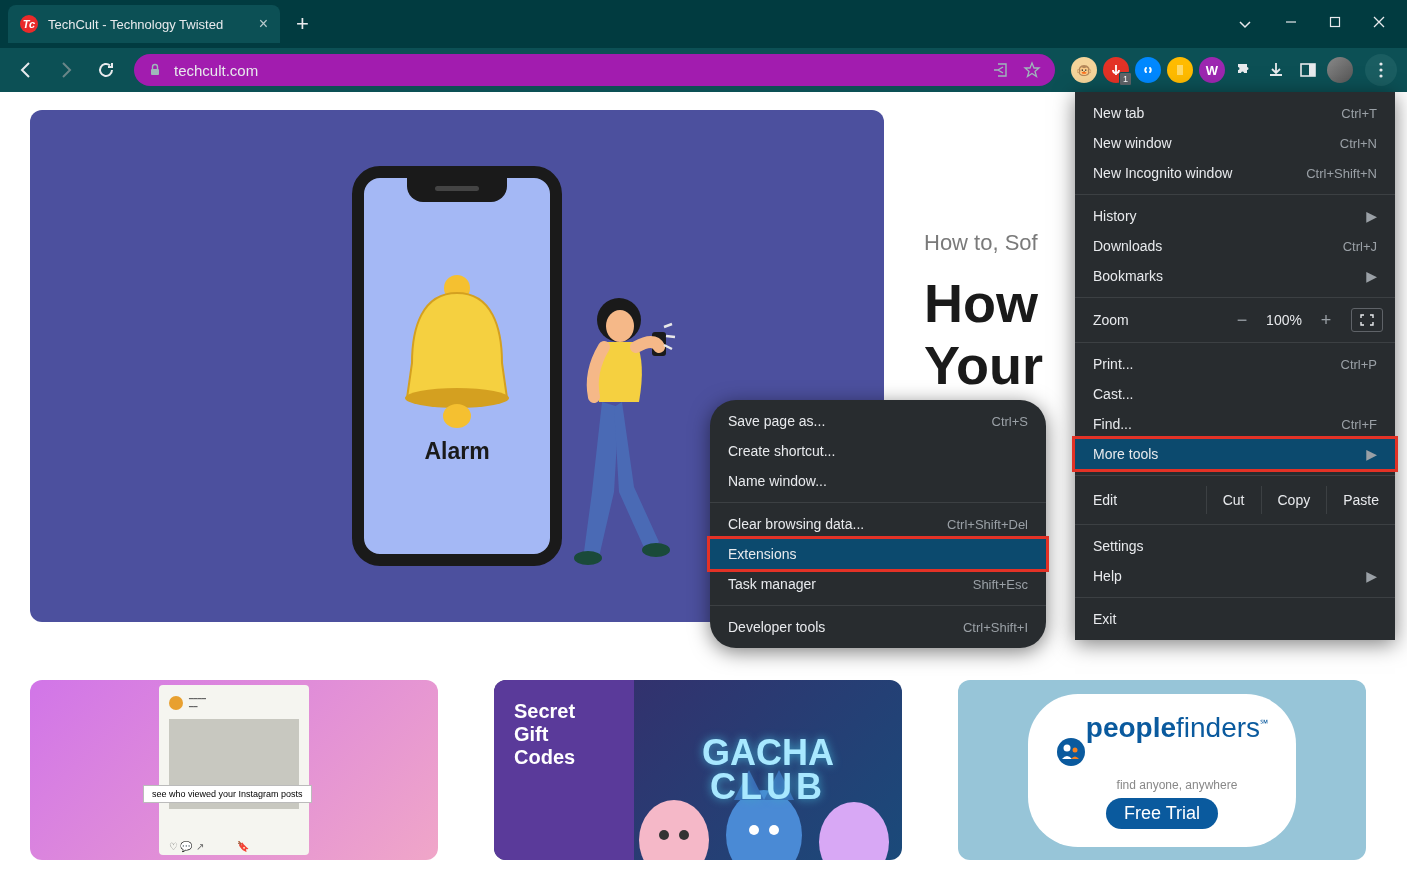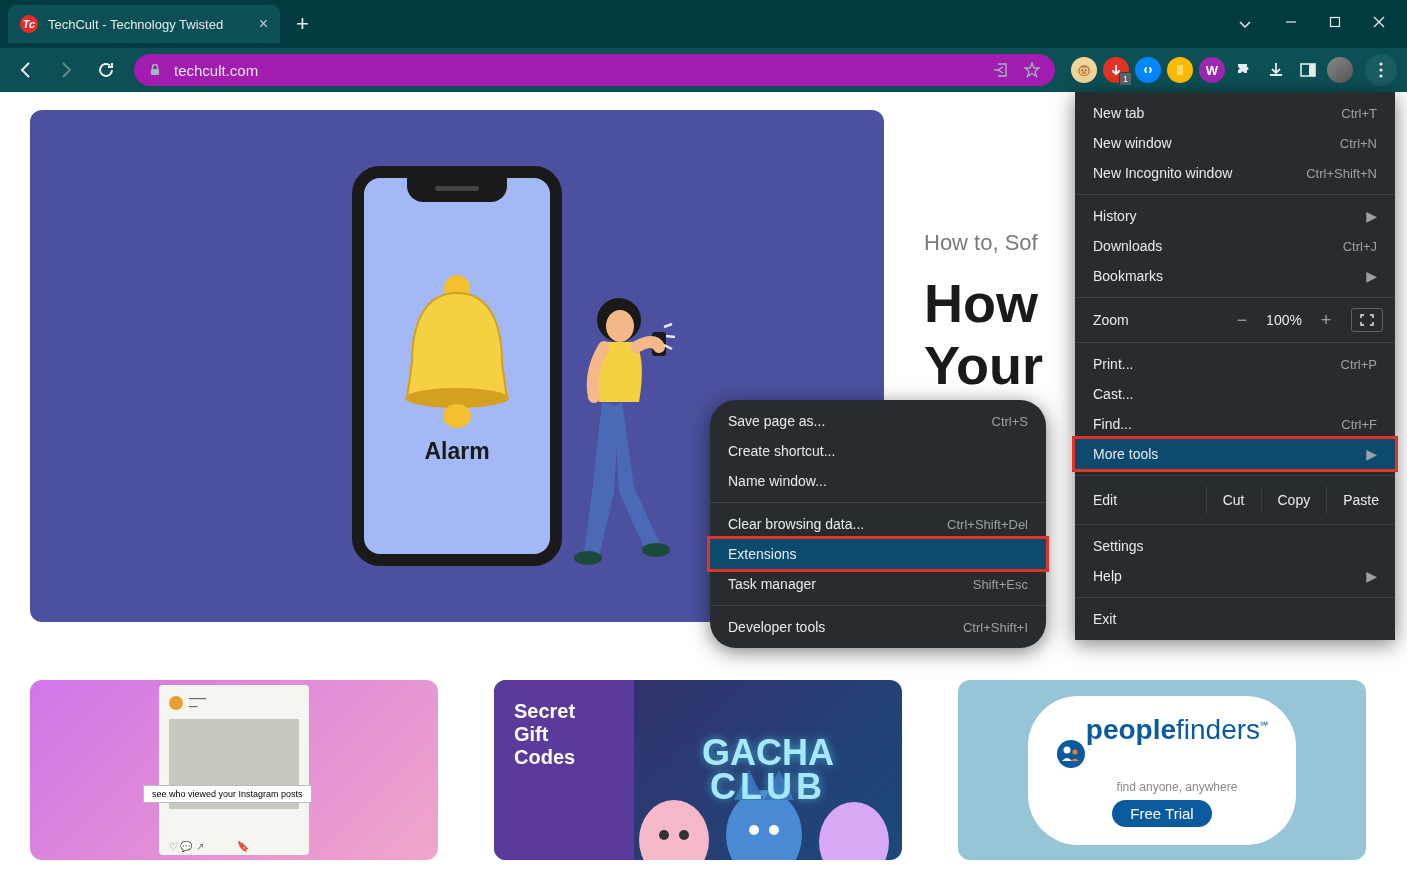--- a/index.html
+++ b/index.html
@@ -51,21 +51,21 @@
 .insta-tooltip { position: absolute; bottom: 52px; left: -16px; background: white; border: 1px solid #bbb; padding: 3px 8px; font-size: 9px; white-space: nowrap; }
 .card2 { background: linear-gradient(135deg, #3a2a6a, #1a4a7a); display: flex; }
 .card2-left { background: #5a3a9a; width: 140px; padding: 20px; color: white; font-size: 20px; font-weight: bold; }
 .card2-right { flex: 1; display: flex; align-items: center; justify-content: center; }
 .gacha-text { color: #a8e8ff; font-size: 36px; font-weight: bold; text-shadow: 0 0 10px #3fa3c7; font-family: 'Comic Sans MS', cursive; text-align: center; line-height: 0.95; }
 .card3 { background: #97c5d8; display: flex; align-items: center; justify-content: center; }
 .pf-badge { background: white; border-radius: 50px; padding: 18px 28px; text-align: center; }
 .pf-logo { color: #0a5a9e; font-size: 28px; font-weight: 300; }
 .pf-logo b { font-weight: bold; }
 .pf-tag { color: #888; font-size: 12px; margin-top: 34px; }
-.pf-btn { background: #0a5a9e; color: white; border-radius: 16px; padding: 5px 18px; font-size: 15px; margin: 6px auto 0 auto; display: inline-block; }
+.pf-btn { background: #0a5a9e; color: white; border-radius: 16px; padding: 5px 18px; font-size: 18px; margin: 6px auto 0 auto; display: inline-block; }
 
 
 .main-menu { position: absolute; top: 92px; right: 12px; width: 320px; background: #282c2f; color: #e8eaed; font-size: 14px; box-shadow: 0 4px 20px rgba(0,0,0,0.5); z-index: 100; padding: 6px 0; }
 .menu-item { display: flex; align-items: center; padding: 7px 18px; cursor: pointer; min-height: 28px; }
 .menu-item.highlighted { background: #0c4a6e; border: 3px solid #e33226; margin: -3px; position: relative; z-index: 2; }
 .menu-label { flex: 1; }
 .menu-shortcut { color: #9aa0a6; font-size: 13px; }
 .menu-arrow { color: #9aa0a6; margin-left: 10px; }
 .menu-divider { height: 1px; background: #3c4043; margin: 6px 0; }
 .zoom-row { display: flex; align-items: center; padding: 4px 12px 4px 18px; }

